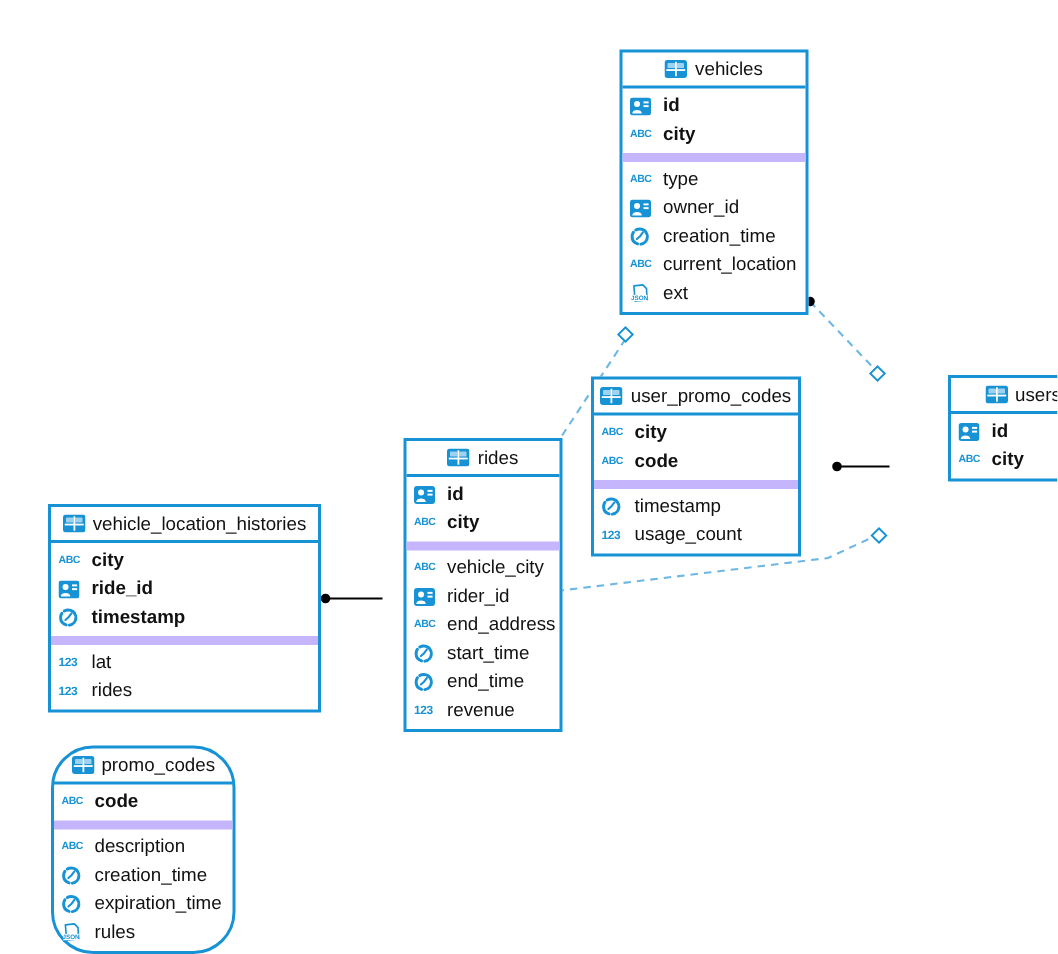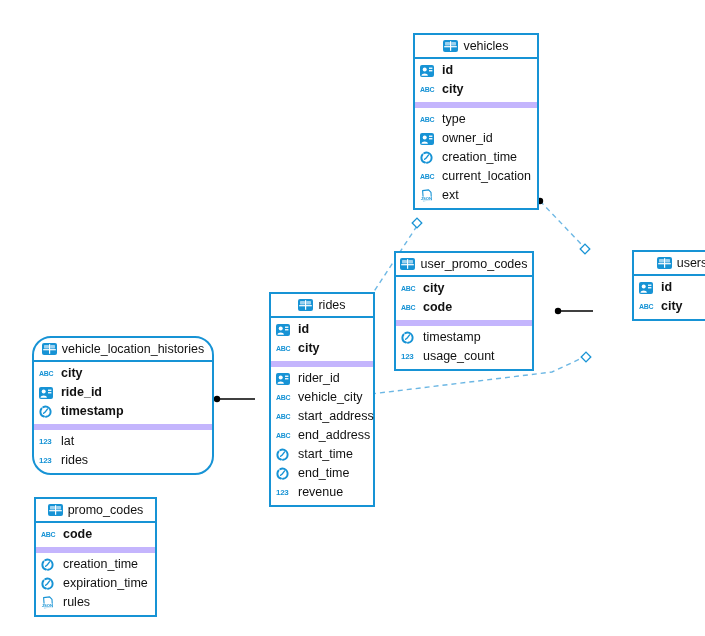--- a/index.html
+++ b/index.html
@@ -244,46 +244,40 @@
           <div class="row key">
             <span class="ic">
               <span class="ic-txt">ABC</span>
             </span>
             <span class="lbl">city</span>
           </div>
         </div>
         <div class="sec cols">
           <div class="row">
             <span class="ic">
+              <span class="ic-txt">ABC</span>
+            </span>
+            <span class="lbl">vehicle_city</span>
+          </div>
+          <div class="row">
+            <span class="ic">
               <svg width="14" height="12" viewBox="0 0 14 12">
                 <rect x="0" y="0" width="14" height="12" rx="2" fill="#1793d5"></rect>
                 <circle cx="4.7" cy="4.4" r="2" fill="#fff"></circle>
                 <path d="M1.5 10.7 C1.5 7.6 7.9 7.6 7.9 10.7 Z" fill="#fff"></path>
                 <rect x="9" y="2.6" width="3.4" height="1.3" fill="#fff"></rect>
                 <rect x="9" y="5.1" width="3.4" height="1.3" fill="#fff"></rect>
               </svg>
             </span>
             <span class="lbl">rider_id</span>
           </div>
           <div class="row">
             <span class="ic">
               <span class="ic-txt">ABC</span>
             </span>
-            <span class="lbl">vehicle_city</span>
-          </div>
-          <div class="row">
-            <span class="ic">
-              <span class="ic-txt">ABC</span>
-            </span>
-            <span class="lbl">start_address</span>
-          </div>
-          <div class="row">
-            <span class="ic">
-              <span class="ic-txt">ABC</span>
-            </span>
             <span class="lbl">end_address</span>
           </div>
           <div class="row">
             <span class="ic">
               <svg width="13" height="13" viewBox="0 0 13 13">
                 <circle cx="6.5" cy="6.7" r="5.1" fill="none" stroke="#1793d5" stroke-width="2" stroke-dasharray="9.5 2.2" stroke-dashoffset="14" stroke-linecap="round"></circle>
                 <path d="M6.5 6.7 L8.6 3.9 M6.5 6.7 L4.6 8.3" stroke="#1793d5" stroke-width="1.4" stroke-linecap="round" fill="none"></path>
               </svg>
             </span>
             <span class="lbl">start_time</span>
@@ -298,21 +292,21 @@
             <span class="lbl">end_time</span>
           </div>
           <div class="row">
             <span class="ic">
               <span class="ic-num">123</span>
             </span>
             <span class="lbl">revenue</span>
           </div>
         </div>
       </div>
-      <div class="erd-table" style="left: 32px; top: 336px; width: 182px; border-radius: 19px;">
+      <div class="erd-table" style="left: 32px; top: 336px; width: 182px;">
         <div class="erd-header">
           <span class="ic" style="width:auto;min-width:0">
             <svg width="15" height="12" viewBox="0 0 15 12">
               <rect x="0" y="0" width="15" height="12" rx="2" fill="#1793d5"></rect>
               <rect x="2" y="2" width="5" height="3.4" rx="0.6" fill="#9ed2ef"></rect>
               <rect x="8.2" y="2" width="4.8" height="3.4" rx="0.6" fill="#9ed2ef"></rect>
               <rect x="1.2" y="6.1" width="12.6" height="1.2" fill="#fff"></rect>
               <rect x="7" y="1.2" width="1.2" height="9.6" fill="#fff"></rect>
             </svg>
           </span>
@@ -355,21 +349,21 @@
             <span class="lbl">lat</span>
           </div>
           <div class="row">
             <span class="ic">
               <span class="ic-num">123</span>
             </span>
             <span class="lbl">rides</span>
           </div>
         </div>
       </div>
-      <div class="erd-table" style="left: 34px; top: 497px; width: 123px;">
+      <div class="erd-table" style="left: 34px; top: 497px; width: 123px; border-radius: 28px;">
         <div class="erd-header">
           <span class="ic" style="width:auto;min-width:0">
             <svg width="15" height="12" viewBox="0 0 15 12">
               <rect x="0" y="0" width="15" height="12" rx="2" fill="#1793d5"></rect>
               <rect x="2" y="2" width="5" height="3.4" rx="0.6" fill="#9ed2ef"></rect>
               <rect x="8.2" y="2" width="4.8" height="3.4" rx="0.6" fill="#9ed2ef"></rect>
               <rect x="1.2" y="6.1" width="12.6" height="1.2" fill="#fff"></rect>
               <rect x="7" y="1.2" width="1.2" height="9.6" fill="#fff"></rect>
             </svg>
           </span>
@@ -377,20 +371,26 @@
         </div>
         <div class="sec keys">
           <div class="row key">
             <span class="ic">
               <span class="ic-txt">ABC</span>
             </span>
             <span class="lbl">code</span>
           </div>
         </div>
         <div class="sec cols">
+          <div class="row">
+            <span class="ic">
+              <span class="ic-txt">ABC</span>
+            </span>
+            <span class="lbl">description</span>
+          </div>
           <div class="row">
             <span class="ic">
               <svg width="13" height="13" viewBox="0 0 13 13">
                 <circle cx="6.5" cy="6.7" r="5.1" fill="none" stroke="#1793d5" stroke-width="2" stroke-dasharray="9.5 2.2" stroke-dashoffset="14" stroke-linecap="round"></circle>
                 <path d="M6.5 6.7 L8.6 3.9 M6.5 6.7 L4.6 8.3" stroke="#1793d5" stroke-width="1.4" stroke-linecap="round" fill="none"></path>
               </svg>
             </span>
             <span class="lbl">creation_time</span>
           </div>
           <div class="row">

